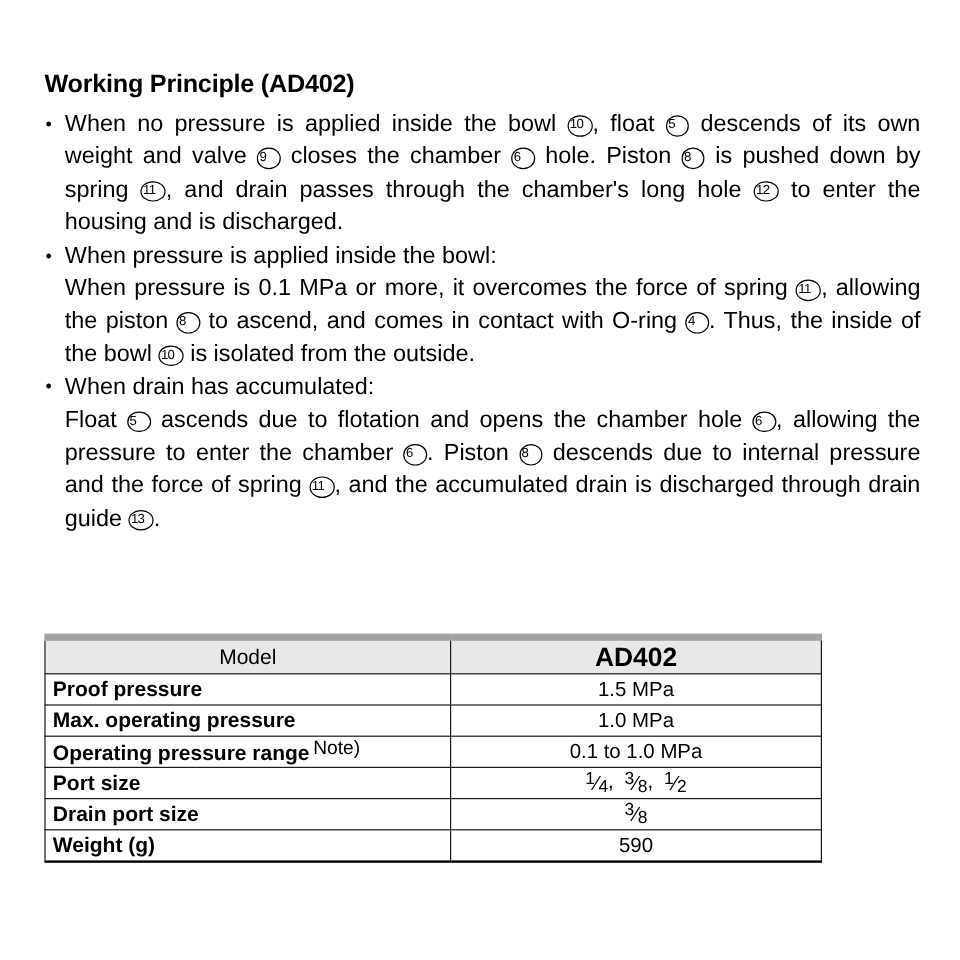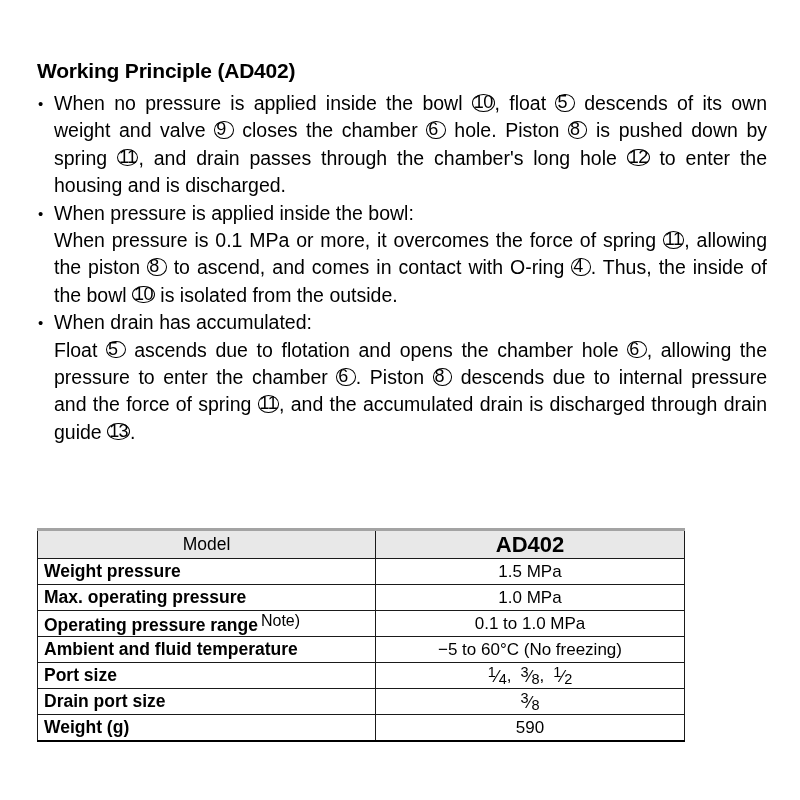--- a/index.html
+++ b/index.html
@@ -60,21 +60,21 @@
     text-align: justify;
     text-align-last: left;
   }
   .plain { text-align: left; }
 
   
   .cn {
     display: inline-block;
     border: 1.4px solid #000;
     border-radius: 50%;
-    font-size: 18px;
+    font-size: 11px;
     line-height: 15.5px;
     min-width: 15.5px;
     height: 15.5px;
     text-align: center;
     vertical-align: 2px;
     box-sizing: content-box;
     padding: 0 1px;
     font-family: "Liberation Sans", sans-serif;
   }
   .cn.wide { min-width: 17px; letter-spacing: -0.6px; }
@@ -90,21 +90,21 @@
     font-size: 17.5px;
   }
   .spec-table td {
     border: 1.4px solid #1a1a1a;
     height: 25px;
     padding: 0 6px;
     vertical-align: middle;
   }
   .spec-table tr.head td {
     background: #e8e8e8;
-    border-top: 3px solid #a3a3a3;
+    border-top: 6px solid #a3a3a3;
     height: 27px;
   }
   .spec-table tr:last-child td {
     border-bottom: 2.2px solid #000;
   }
   .col-label { width: 338px; }
   .col-value { width: 309px; }
 
   td.label-cell  { font-weight: bold; text-align: left;   font-size: 17.5px; }
   td.value-cell  { font-weight: normal; text-align: center; font-size: 17px; }
@@ -160,34 +160,30 @@
     <colgroup>
       <col class="col-label">
         <col class="col-value">
     </colgroup>
     <tbody>
       <tr class="head">
         <td class="label-cell">Model</td>
         <td class="value-cell">AD402</td>
       </tr>
     <tr>
-          <td class="label-cell">Weight pressure</td>
+          <td class="label-cell">Proof pressure</td>
           <td class="value-cell">1.5 MPa</td>
         </tr>
         <tr>
           <td class="label-cell">Max. operating pressure</td>
           <td class="value-cell">1.0 MPa</td>
         </tr>
         <tr>
           <td class="label-cell">Operating pressure range<span class="note-sup">Note)</span></td>
           <td class="value-cell">0.1 to 1.0 MPa</td>
-        </tr>
-        <tr>
-          <td class="label-cell">Ambient and fluid temperature</td>
-          <td class="value-cell">−5 to 60°C (No freezing)</td>
         </tr>
         <tr>
           <td class="label-cell">Port size</td>
           <td class="value-cell"><span class="frac"><span class="num">1</span><span class="sl">⁄</span><span class="den">4</span></span>,<span class="frac-gap"></span><span class="frac"><span class="num">3</span><span class="sl">⁄</span><span class="den">8</span></span>,<span class="frac-gap"></span><span class="frac"><span class="num">1</span><span class="sl">⁄</span><span class="den">2</span></span></td>
         </tr>
         <tr>
           <td class="label-cell">Drain port size</td>
           <td class="value-cell"><span class="frac"><span class="num">3</span><span class="sl">⁄</span><span class="den">8</span></span></td>
         </tr>
         <tr>

